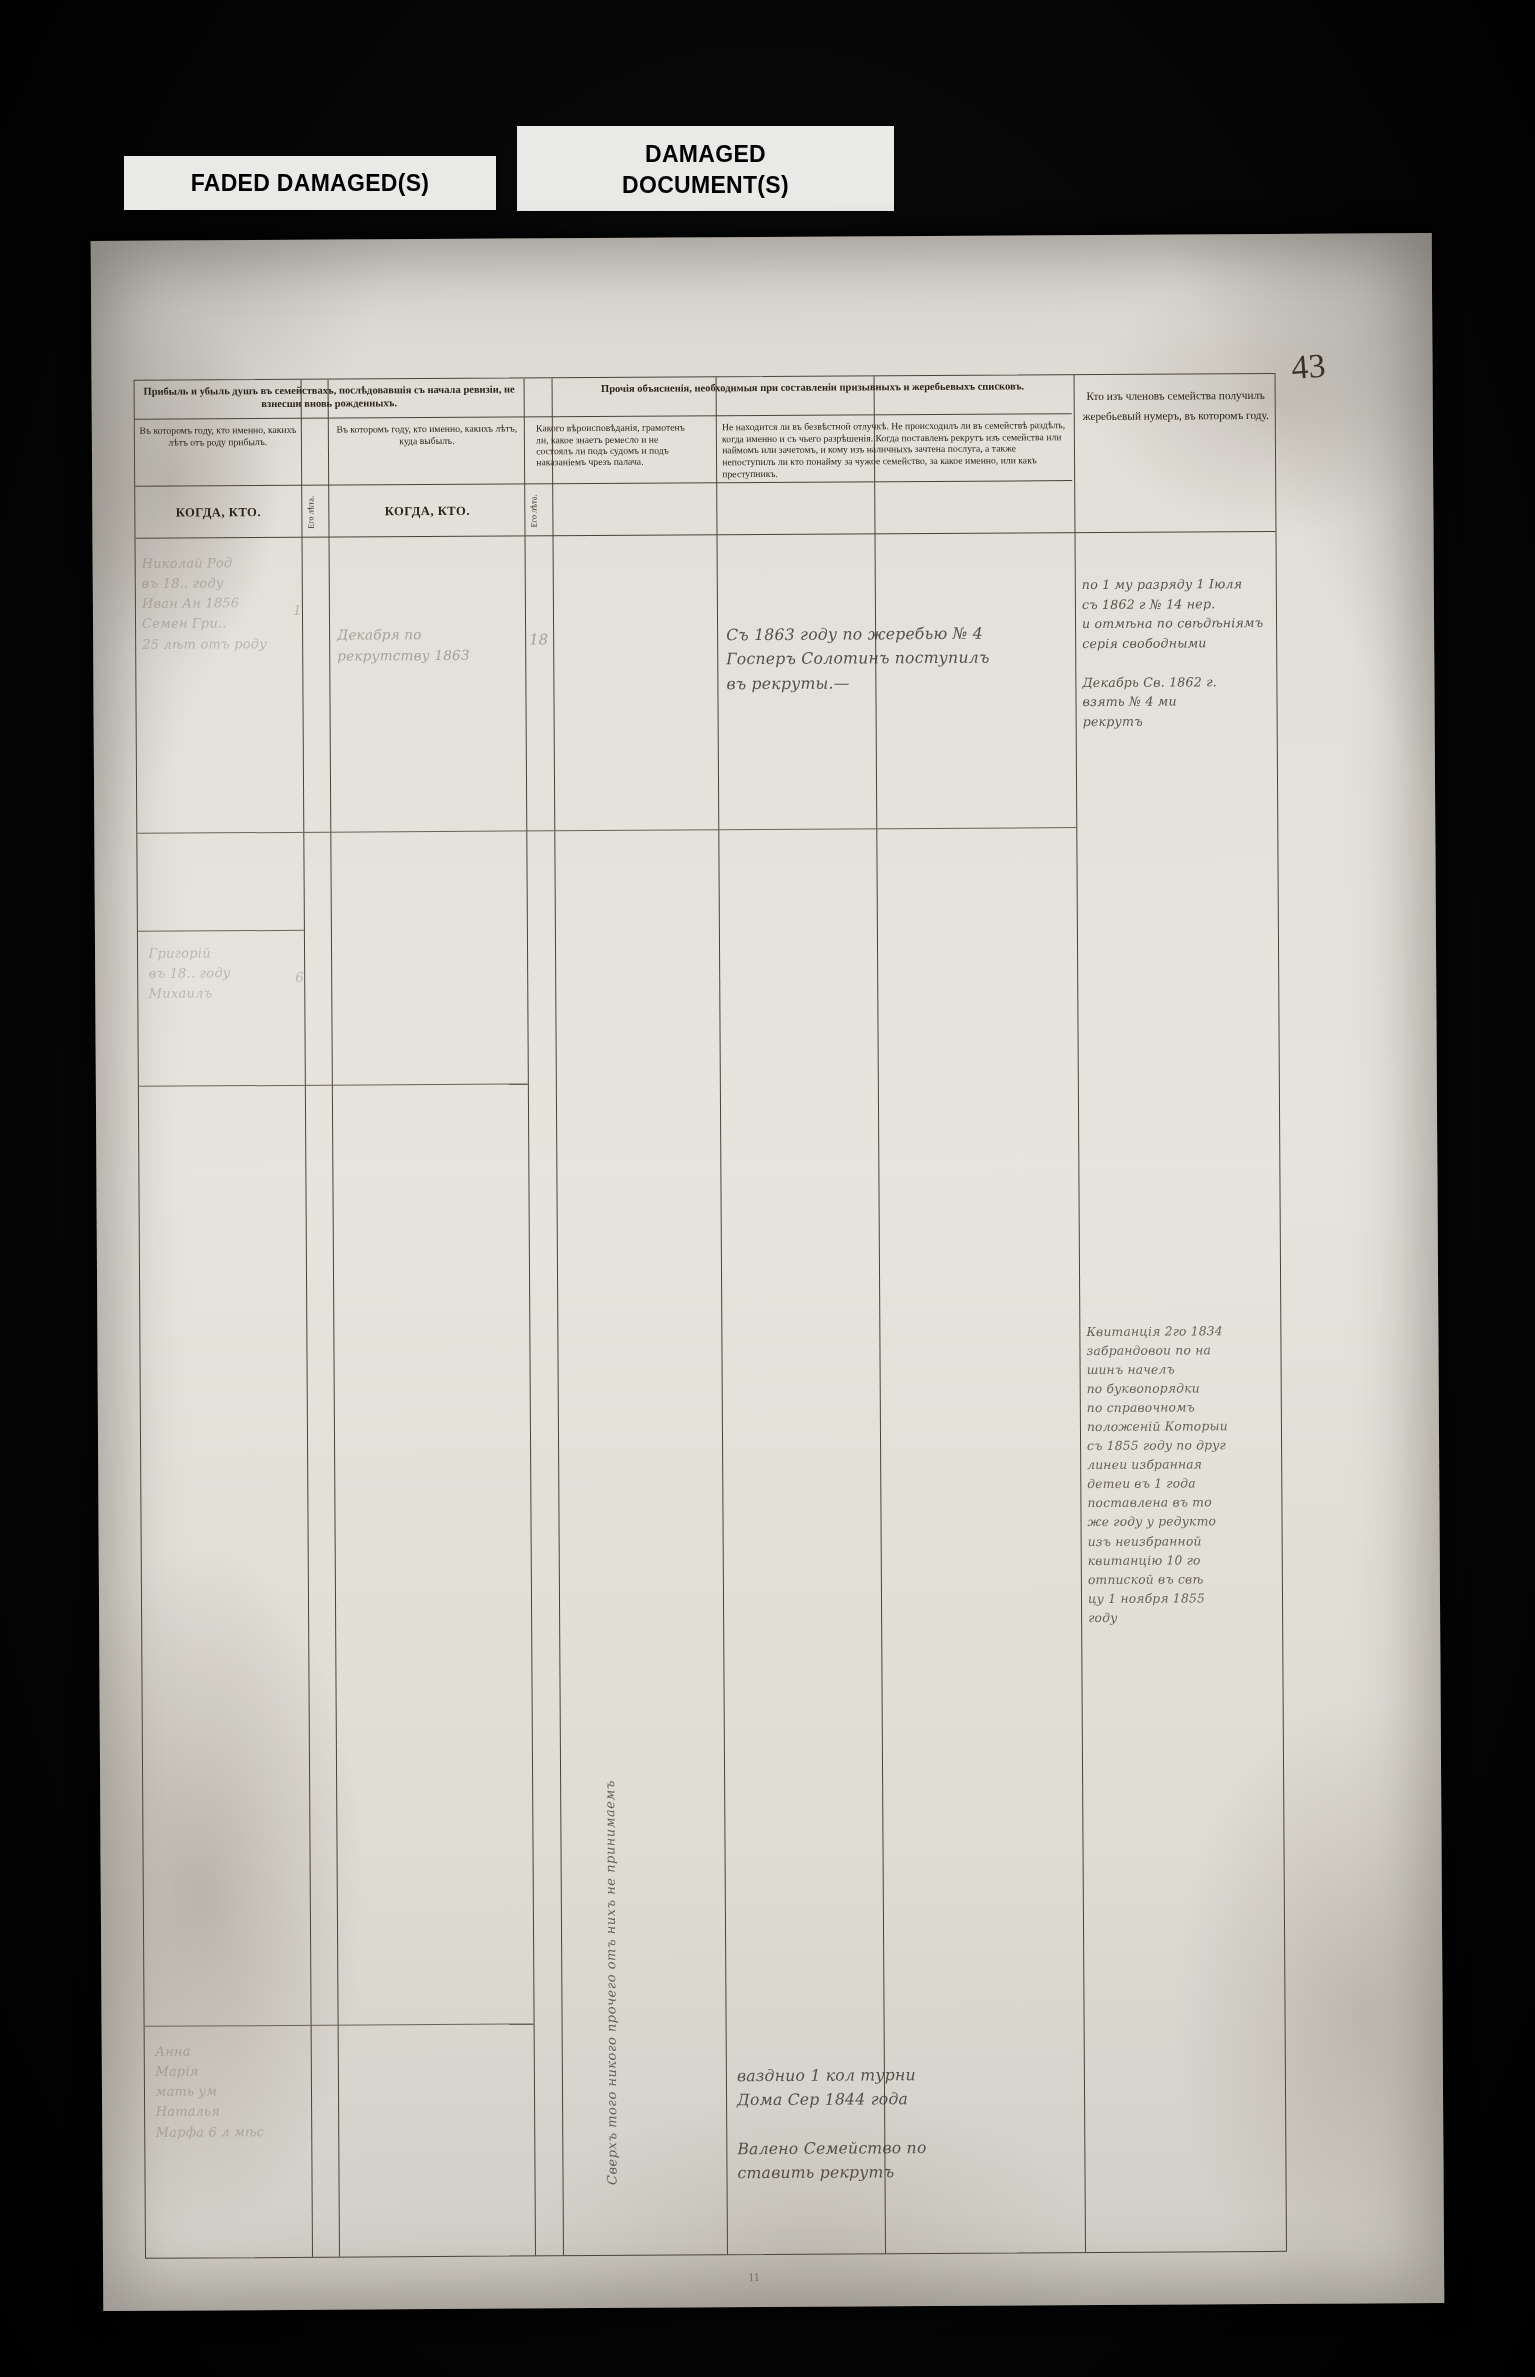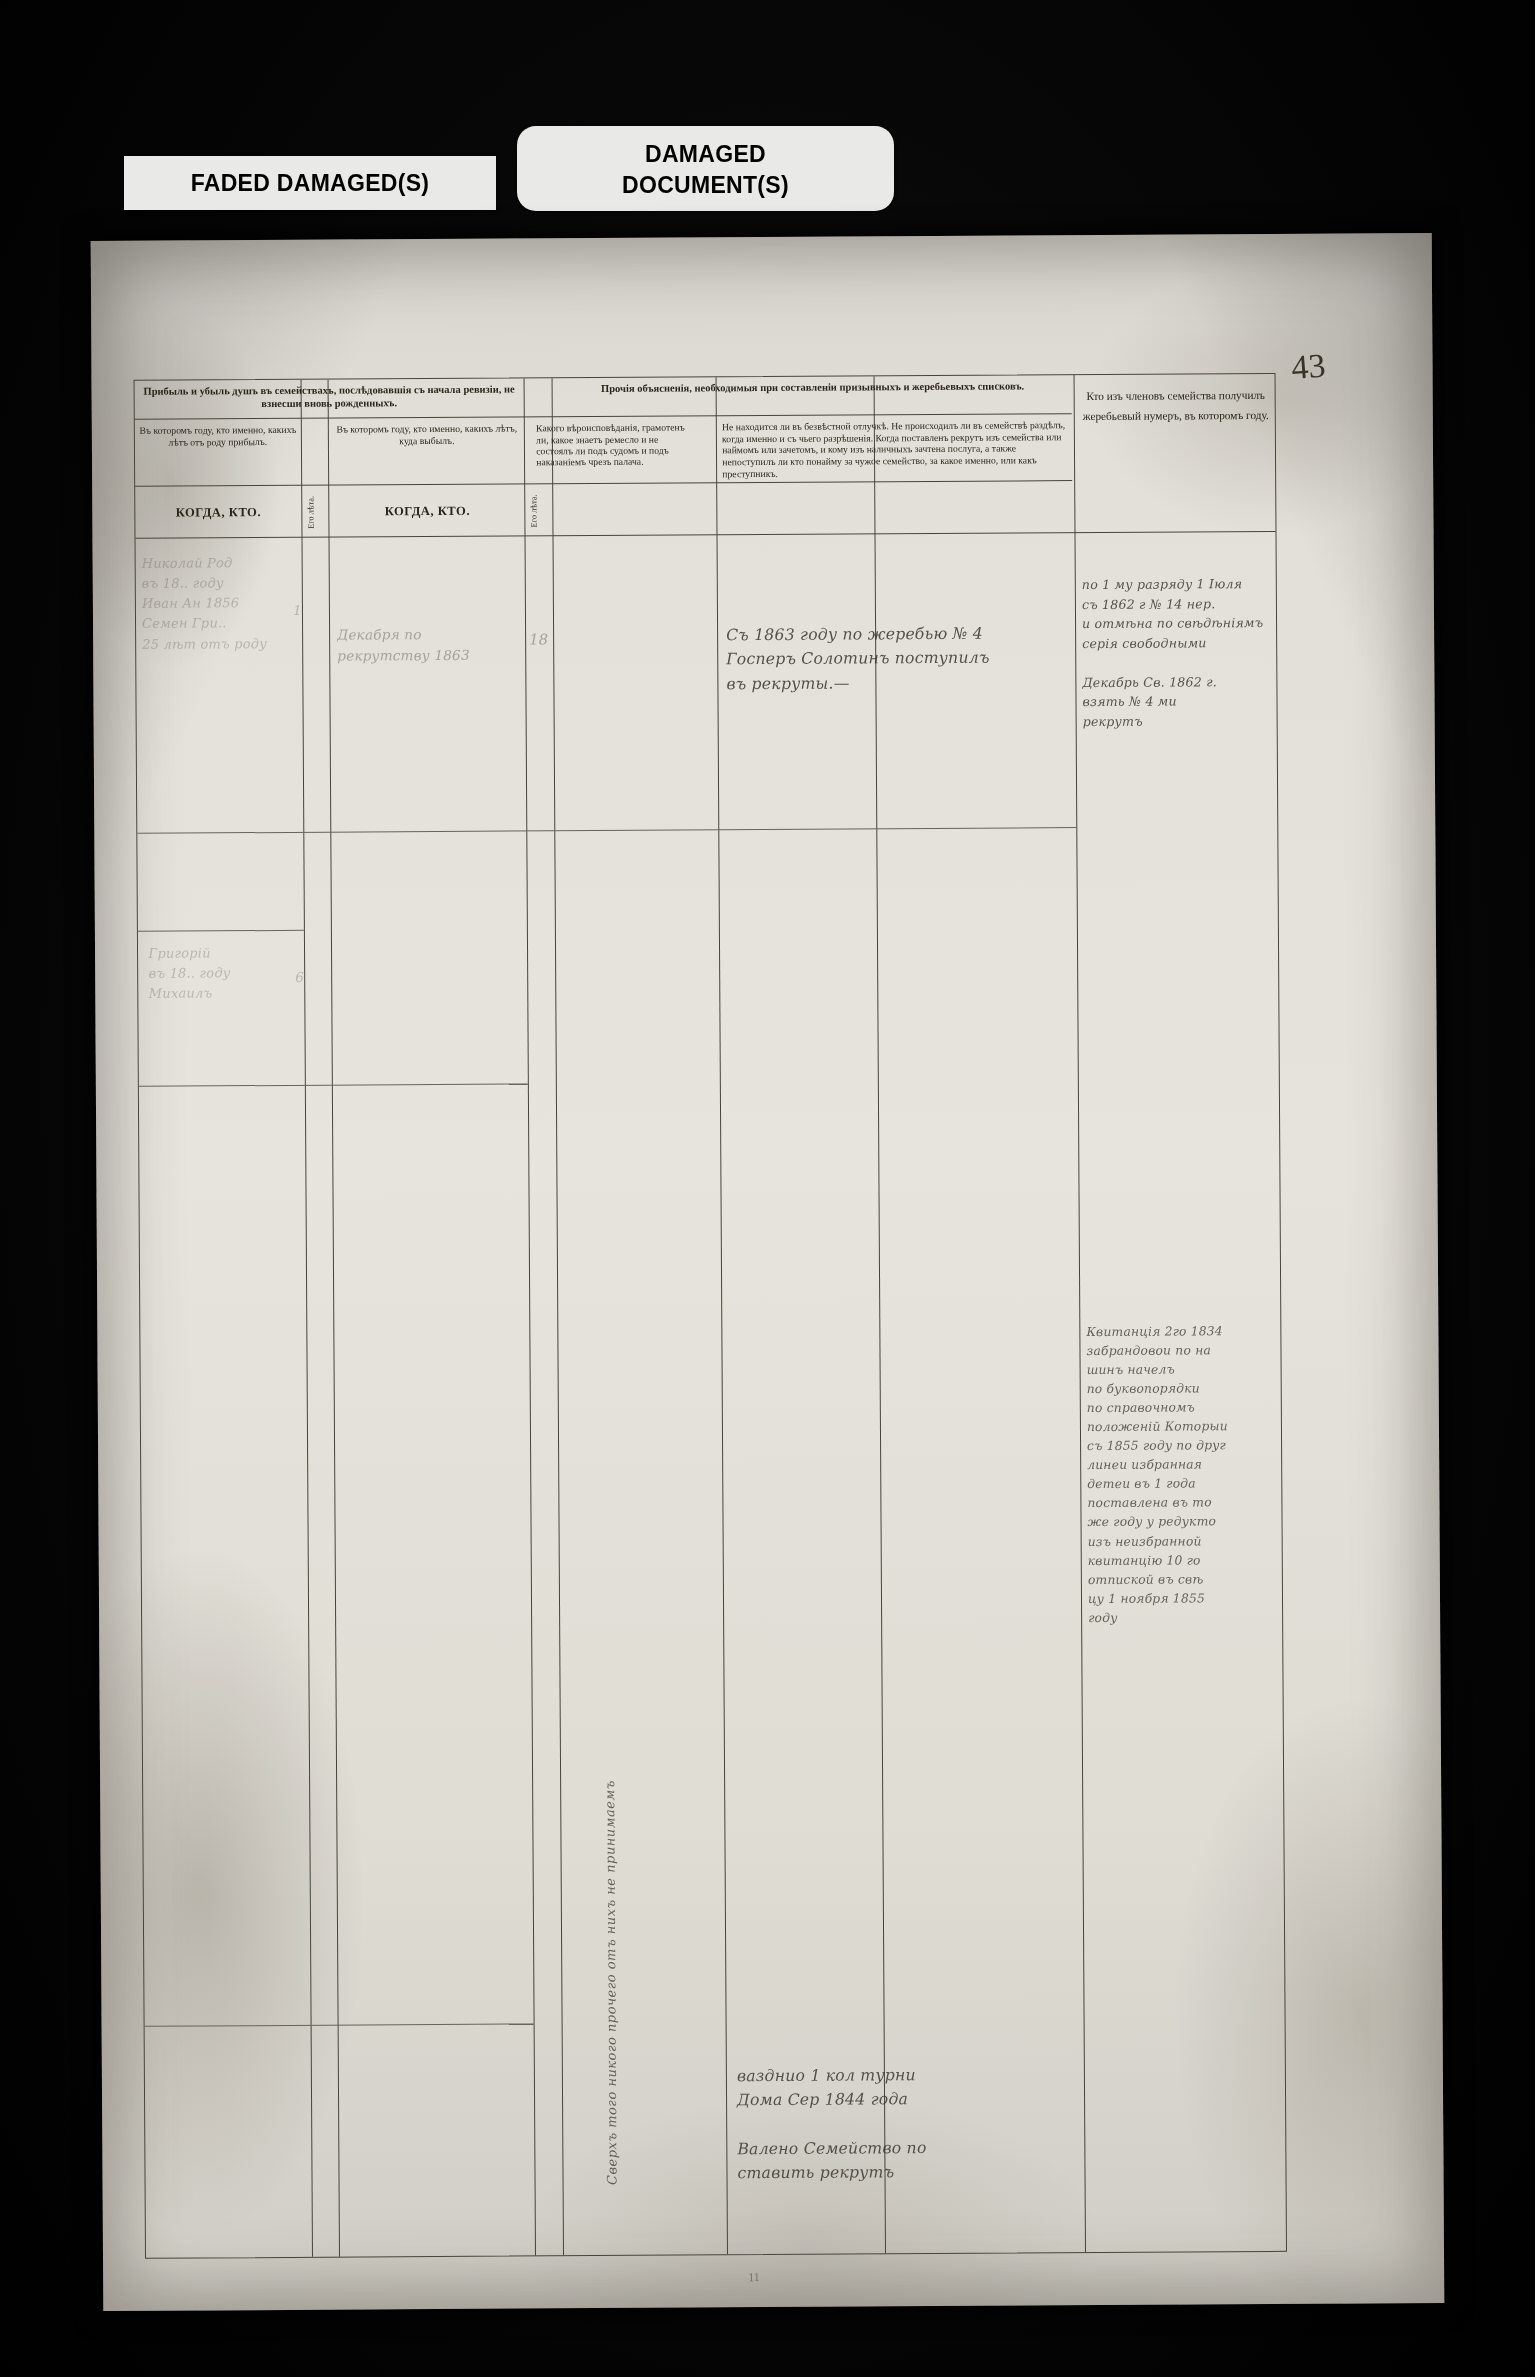--- a/index.html
+++ b/index.html
@@ -162,21 +162,21 @@
     font-size: 12px;
     color: rgba(70,64,55,0.55);
   }
 </style>
 </head>
 <body>
 
 <div class="backdrop"></div>
 
 <div class="banner" id="banner-faded">FADED DAMAGED(S)</div>
-<div class="banner" id="banner-damaged" style="white-space:pre-line;border-radius:19px;">DAMAGED
+<div class="banner" id="banner-damaged" style="white-space:pre-line;">DAMAGED
 DOCUMENT(S)</div>
 
 <div class="page">
 
   <div class="stain s1"></div>
   <div class="stain s2"></div>
   <div class="stain s3"></div>
   <div class="stain s4"></div>
   <div class="stain s5"></div>
   <div class="edgeburn"></div>
@@ -221,20 +221,25 @@
 Семен Гри..
 25 лѣт отъ роду</div>
 
     <div class="hand vfaint" style="left:10.5px; top:563px; width:147px; font-size:13px;">Григорій
 въ 18.. году
 Михаилъ</div>
 
     <div class="hand vfaint" style="left:157px; top:220px; font-size:13.6px;">1</div>
     <div class="hand vfaint" style="left:157px; top:587px; font-size:13.6px;">6</div>
 
+    <div class="hand vfaint" style="left:10.5px; top:1661px; width:152px; font-size:13px;">Анна
+Марія
+мать ум
+Наталья
+Марфа 6 л мѣс</div>
 
     <div class="hand faint" style="left:201px; top:245px; width:183px; font-size:13.6px;">Декабря по
 рекрутству 1863</div>
     <div class="hand faint" style="left:393px; top:250px; font-size:14.7px;">18</div>
 
     <div class="vertical-note" style="left:459px; top:204px; height:1603px; font-size:13px;">Сверхъ того никого прочего отъ нихъ не принимаемъ</div>
 
     <div class="hand" style="left:590px; top:246px; width:346px; font-size:15.7px; color:rgba(48,42,36,0.80);">Съ 1863 году по жеребью № 4
 Госперъ Солотинъ поступилъ
 въ рекруты.—</div>

